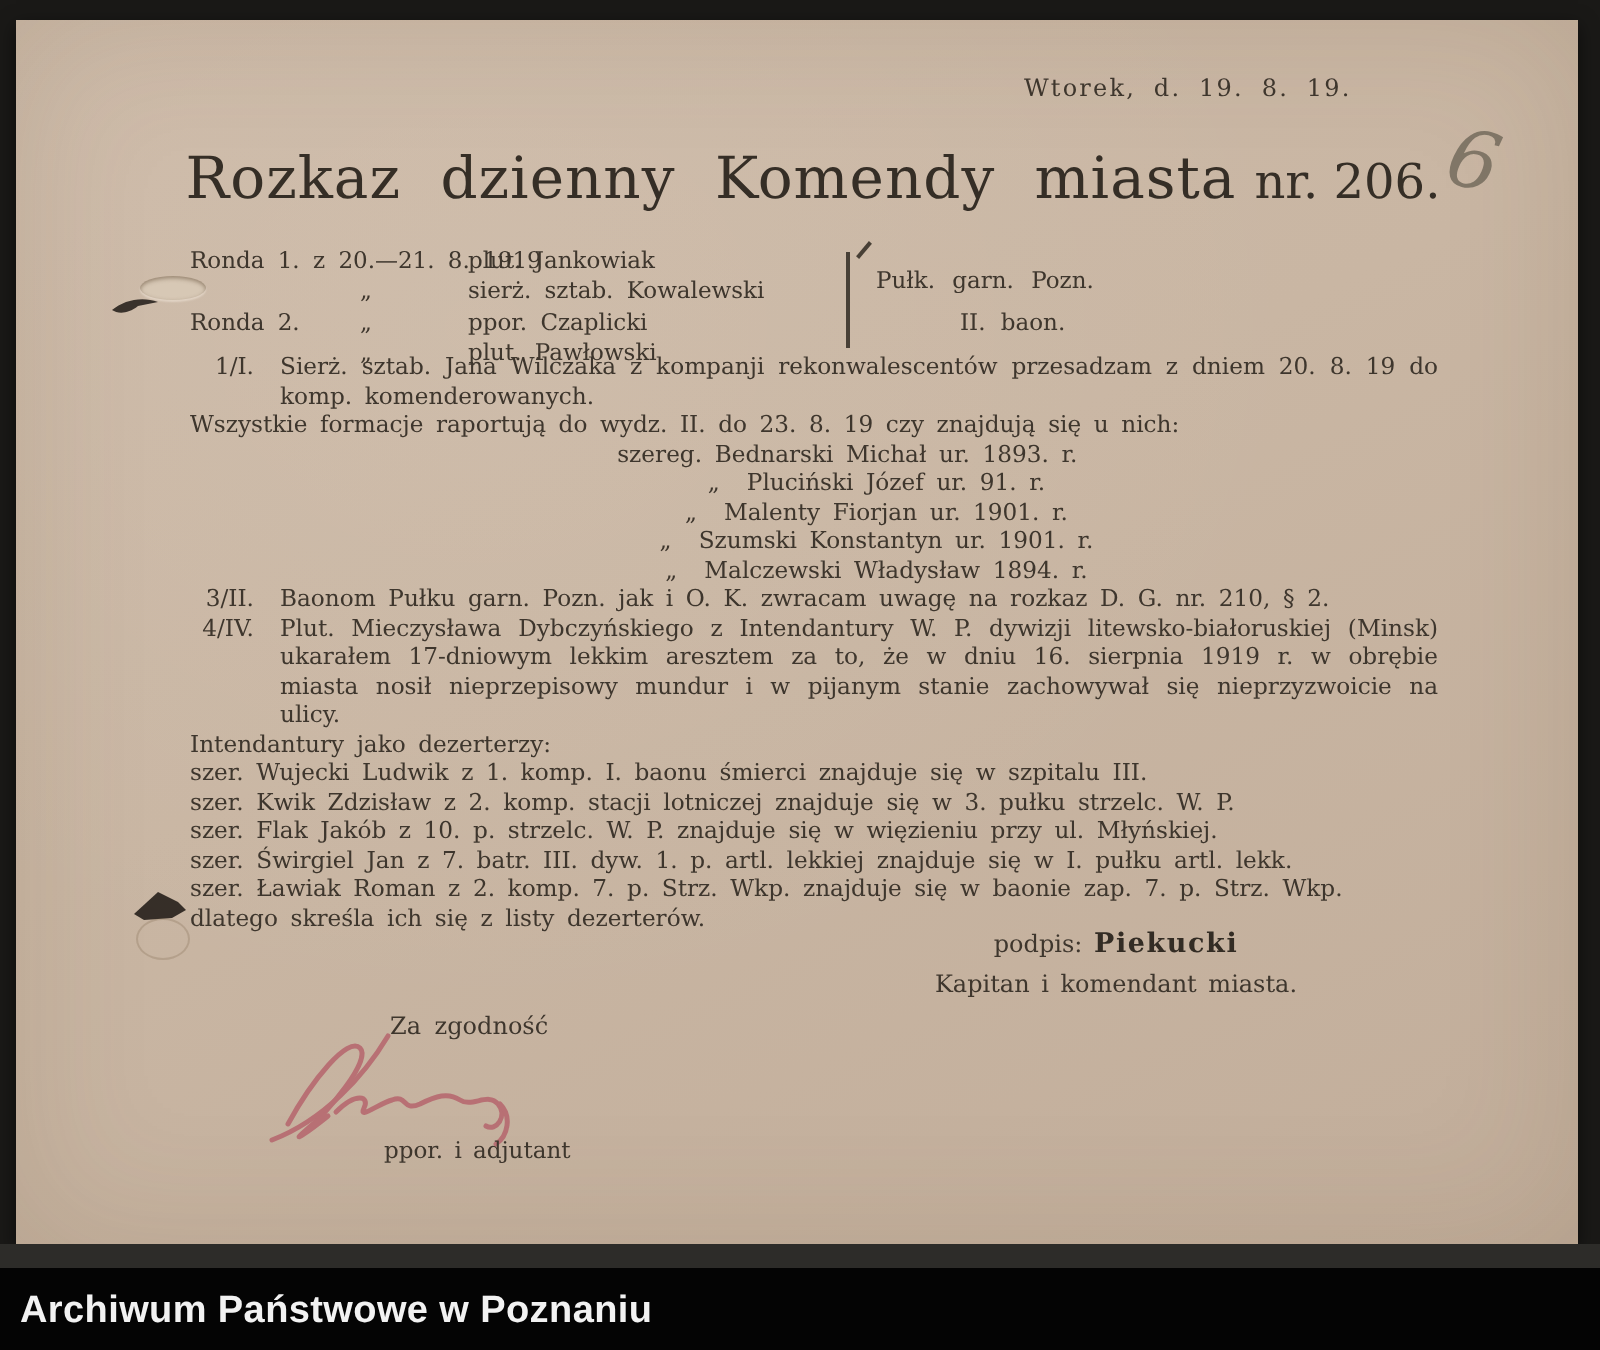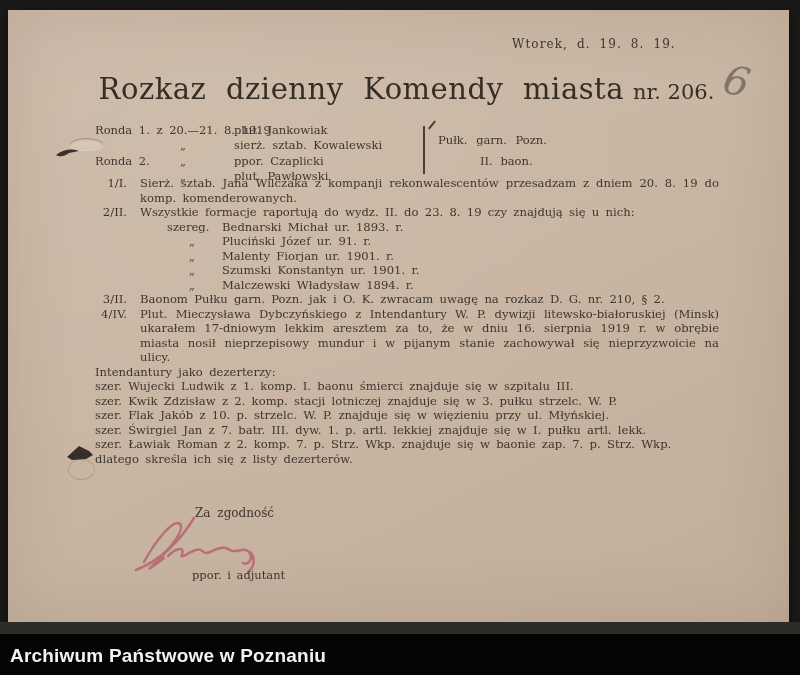--- a/index.html
+++ b/index.html
@@ -19,42 +19,42 @@
   .footer-bar { position:absolute; left:0; top:634px; width:800px; height:41px; background:#040404; }
   .footer-text {
     position:absolute; left:10px; top:645px; color:#f2f2f2;
     font-family:"Liberation Sans", sans-serif; font-weight:bold; font-size:19px; letter-spacing:.2px;
   }
 
   .date { position:absolute; left:504px; top:27px; font-size:12px; letter-spacing:1.1px; word-spacing:4px; white-space:nowrap; }
 
   .title { position:absolute; left:0; top:62px; width:100%; padding-left:16px; text-align:center; white-space:nowrap; color:#352e26; }
   .title-main { font-size:29px; word-spacing:10px; letter-spacing:.5px; }
-  .title-num  { font-size:21px; margin-left:9px; }
+  .title-num  { font-size:24px; margin-left:9px; }
 
   .pencil-6 {
     position:absolute; left:716px; top:48px; font-size:40px; font-style:italic;
     color:rgba(108,100,86,.78); transform:rotate(14deg); font-weight:400;
   }
 
   .ronda { position:absolute; left:87px; top:113px; font-size:11.5px; word-spacing:3px; }
   .rrow { position:relative; height:15.4px; white-space:nowrap; }
   .rc1 { position:absolute; left:0; }
   .rc2 { position:absolute; left:85px; }
   .rc3 { position:absolute; left:139px; }
   .unit-bar  { position:absolute; left:415px; top:116px; width:2px; height:48px; background:#484036; }
   .unit-tick { position:absolute; left:419px; top:114px; width:10px; height:2px; background:#484036; transform:rotate(-50deg); }
   .unit-top    { position:absolute; left:430px; top:123px; font-size:11.5px; word-spacing:5px; white-space:nowrap; }
   .unit-bottom { position:absolute; left:472px; top:144px; font-size:11.5px; word-spacing:4px; white-space:nowrap; }
 
   .items { position:absolute; left:87px; top:166px; width:624px; font-size:11.6px; line-height:14.5px; }
   .item { display:flex; }
   .inum { width:32px; flex:none; text-align:right; margin-right:13px; white-space:nowrap; }
   .ibody { flex:1; text-align:justify; word-spacing:2.6px; }
-  .names { margin-left:27px; text-align:left; }
+  .names { margin-left:27px; text-align:center; }
   .nrow { white-space:nowrap; }
   .nrow .pre { display:inline-block; width:55px; }
   .nrow.q .pre { text-indent:22px; }
   .dline { text-align:left; white-space:nowrap; }
 
   .sig { position:absolute; left:430px; top:454px; width:240px; text-align:center; font-size:12px; word-spacing:2px; }
   .sig-name { font-weight:bold; font-size:13.5px; letter-spacing:.8px; color:#332c24; }
   .sig-role { margin-top:5px; }
 
   .za   { position:absolute; left:187px; top:496px; font-size:12px; word-spacing:3px; }
@@ -110,21 +110,20 @@
     <div class="unit-bottom">II. baon.</div>
 
     <div class="items">
 
       <div class="item">
         <span class="inum">1/I.</span>
         <span class="ibody">Sierż. sztab. Jana Wilczaka z kompanji rekonwalescentów przesadzam z dniem 20. 8. 19 do komp. komenderowanych.</span>
       </div>
 
       <div class="item">
-        <span class="inum">2/II.</span>
         <div class="ibody">
           <div>Wszystkie formacje raportują do wydz. II. do 23. 8. 19 czy znajdują się u nich:</div>
           <div class="names">
             <div class="nrow"><span class="pre">szereg.</span><span>Bednarski Michał ur. 1893. r.</span></div>
             <div class="nrow q"><span class="pre">„</span><span>Pluciński Józef ur. 91. r.</span></div>
             <div class="nrow q"><span class="pre">„</span><span>Malenty Fiorjan ur. 1901. r.</span></div>
             <div class="nrow q"><span class="pre">„</span><span>Szumski Konstantyn ur. 1901. r.</span></div>
             <div class="nrow q"><span class="pre">„</span><span>Malczewski Władysław 1894. r.</span></div>
           </div>
         </div>
@@ -147,20 +146,27 @@
           <div class="dline">szer. Kwik Zdzisław z 2. komp. stacji lotniczej znajduje się w 3. pułku strzelc. W. P.</div>
           <div class="dline">szer. Flak Jakób z 10. p. strzelc. W. P. znajduje się w więzieniu przy ul. Młyńskiej.</div>
           <div class="dline">szer. Świrgiel Jan z 7. batr. III. dyw. 1. p. artl. lekkiej znajduje się w I. pułku artl. lekk.</div>
           <div class="dline">szer. Ławiak Roman z 2. komp. 7. p. Strz. Wkp. znajduje się w baonie zap. 7. p. Strz. Wkp.</div>
           <div class="dline">dlatego skreśla ich się z listy dezerterów.</div>
         </div>
       </div>
 
     </div>
 
+    <div class="sig">
+      <div>
+        <span>podpis:</span>
+        <span class="sig-name">Piekucki</span>
+      </div>
+      <div class="sig-role">Kapitan i komendant miasta.</div>
+    </div>
 
     <div class="za">Za zgodność</div>
 
     <svg class="red-sig" width="190" height="75" viewBox="0 0 190 75">
       <g fill="none" stroke="#b5626b" stroke-width="2.5" stroke-linecap="round" opacity="0.82">
         <path d="M16 56 C 28 34, 46 12, 52 18 C 58 24, 36 50, 24 60 C 17 66, 26 60, 36 52"></path>
         <path d="M40 50 C 50 40, 57 42, 54 48 C 51 54, 61 46, 68 44 C 76 41, 73 50, 82 46 C 90 42, 96 40, 102 44 C 108 48, 116 40, 121 46 C 126 52, 120 60, 115 57"></path>
         <path d="M8 64 C 34 54, 54 32, 66 12"></path>
         <path d="M122 46 C 128 52, 126 62, 120 66"></path>
       </g>

